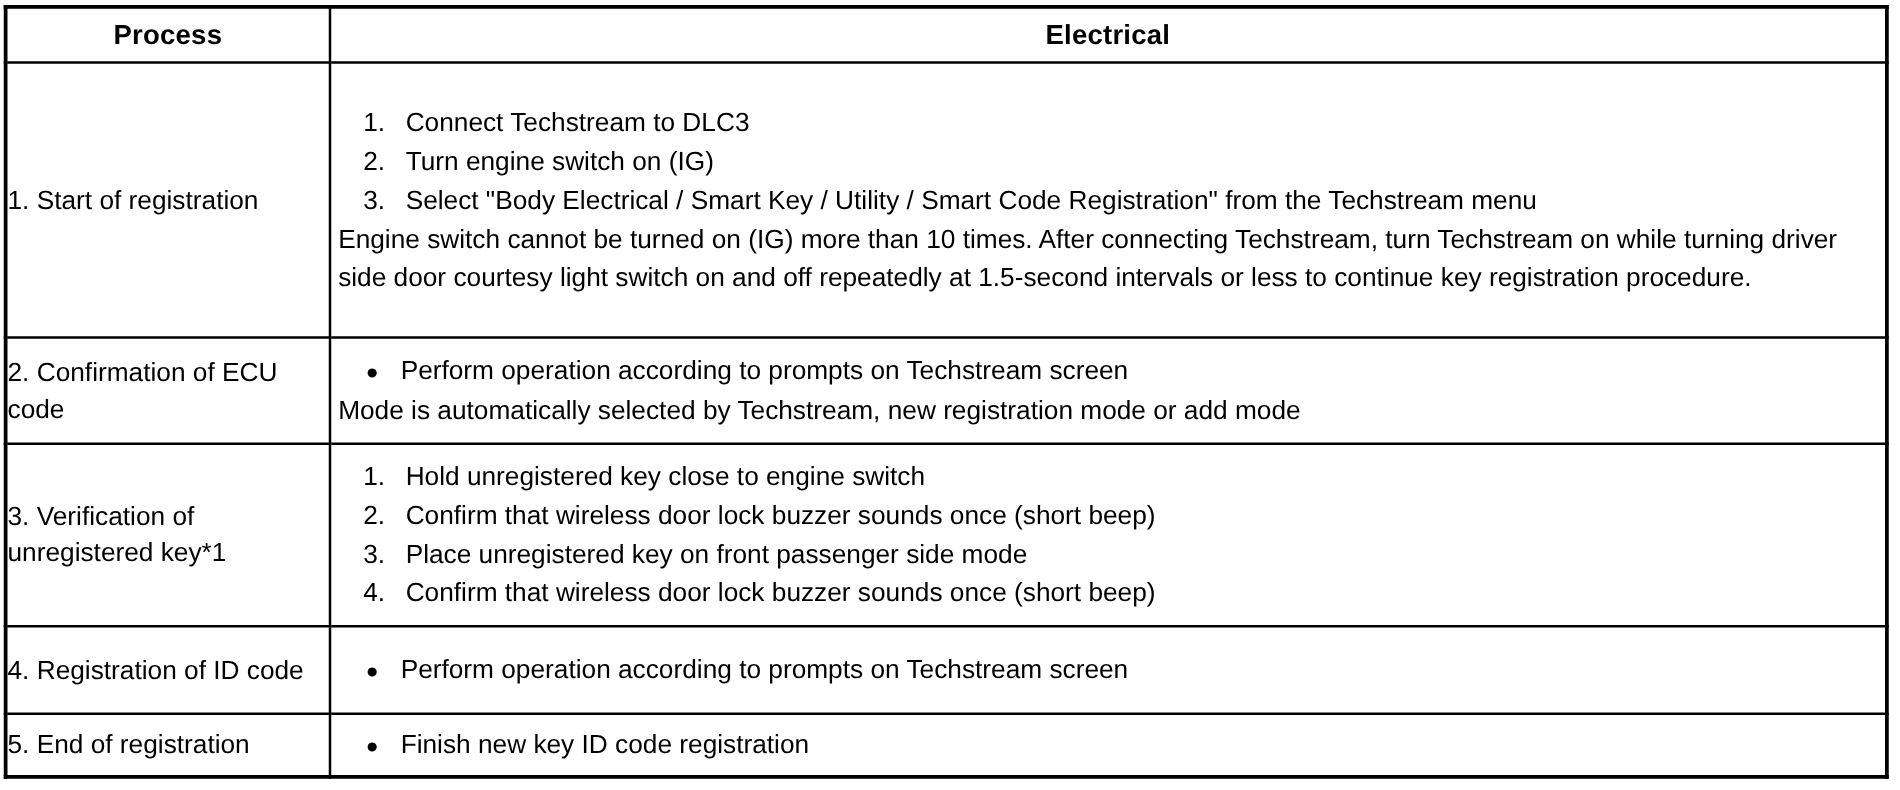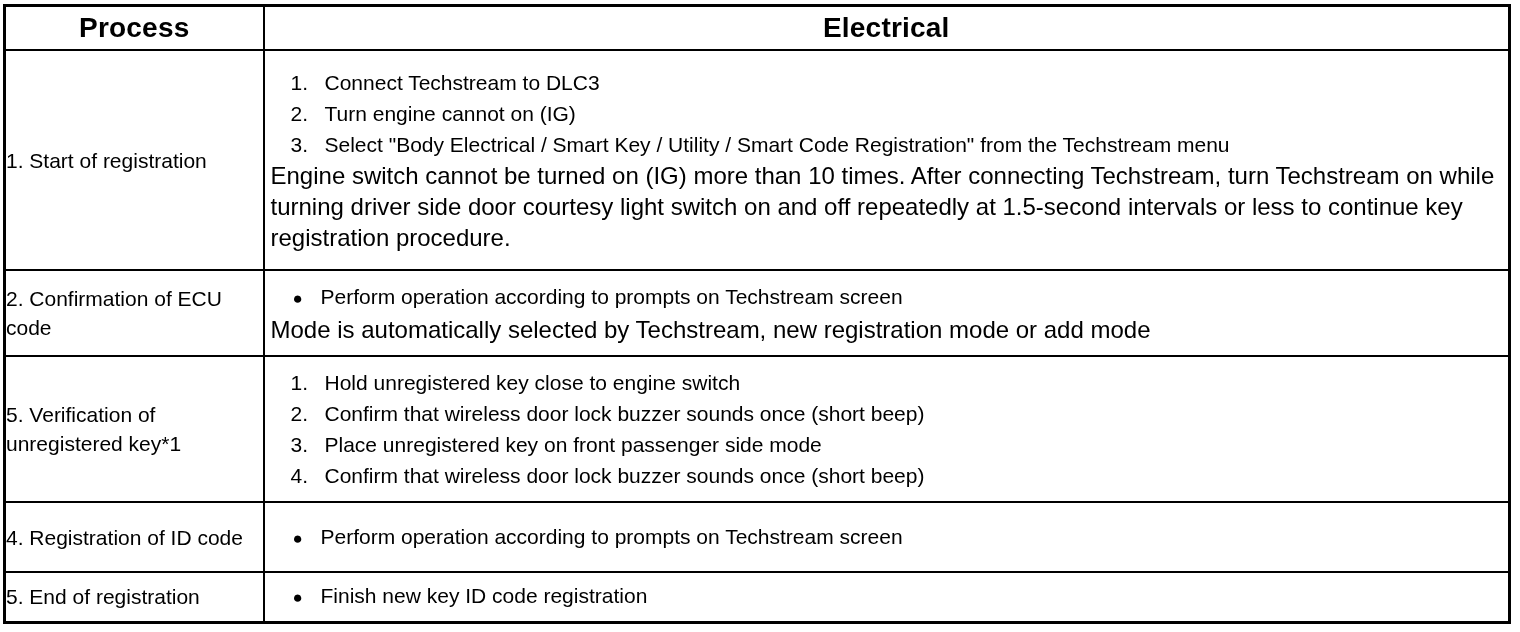--- a/index.html
+++ b/index.html
@@ -37,21 +37,21 @@
     border: 2px solid #000;
     vertical-align: middle;
     padding: 0;
   }
 
   
   .hdr {
     height: 42px;
     text-align: center;
     font-weight: bold;
-    font-size: 28px;
+    font-size: 22px;
     letter-spacing: 0.2px;
     margin-left: 41px;
   }
 
   
   .proc-cell {
     padding: 4px 6px 4px 8px;
     font-size: 21px;
     line-height: 29px;
     vertical-align: middle;
@@ -106,21 +106,21 @@
     flex: 0 0 28px;
     font-size: 17px;
     line-height: 31px;
   }
   ul.bullets li .txt {
     flex: 1 1 auto;
   }
 
   p.note {
     margin: 0;
-    font-size: 24px;
+    font-size: 21px;
     line-height: 31px;
   }
 
   .gap-note { margin-top: 26px; }
   .gap-note-sm { margin-top: 20px; }
 
   .row1-cell .procd-inner { padding-top: 8px; padding-bottom: 8px; }
   .row2-cell .procd-inner { padding-top: 10px; padding-bottom: 10px; }
   .row3-cell .procd-inner { padding-top: 10px; padding-bottom: 10px; }
   .row4-cell .procd-inner { padding-top: 10px; padding-bottom: 10px; }
@@ -154,21 +154,21 @@
         <td class="proc-cell">1. Start of registration</td>
         <td class="procd-cell row1-cell">
           <div class="procd-inner">
             <ol class="steps">
               <li>
                 <span class="num">1.</span>
                 <span class="txt">Connect Techstream to DLC3</span>
               </li>
               <li>
                 <span class="num">2.</span>
-                <span class="txt">Turn engine cannot on (IG)</span>
+                <span class="txt">Turn engine switch on (IG)</span>
               </li>
               <li>
                 <span class="num">3.</span>
                 <span class="txt">Select "Body Electrical / Smart Key / Utility / Smart Code Registration" from the Techstream menu</span>
               </li>
             </ol>
             <p class="note gap-note">Engine switch cannot be turned on (IG) more than 10 times. After connecting Techstream, turn Techstream on while turning driver side door courtesy light switch on and off repeatedly at 1.5-second intervals or less to continue key registration procedure.</p>
           </div>
         </td>
       </tr>
@@ -182,21 +182,21 @@
                 <span class="dot">●</span>
                 <span class="txt">Perform operation according to prompts on Techstream screen</span>
               </li>
             </ul>
             <p class="note gap-note-sm">Mode is automatically selected by Techstream, new registration mode or add mode</p>
           </div>
         </td>
       </tr>
 
       <tr class="r3">
-        <td class="proc-cell">5. Verification of unregistered key*1</td>
+        <td class="proc-cell">3. Verification of unregistered key*1</td>
         <td class="procd-cell row3-cell">
           <div class="procd-inner">
             <ol class="steps">
               <li>
                 <span class="num">1.</span>
                 <span class="txt">Hold unregistered key close to engine switch</span>
               </li>
               <li>
                 <span class="num">2.</span>
                 <span class="txt">Confirm that wireless door lock buzzer sounds once (short beep)</span>

